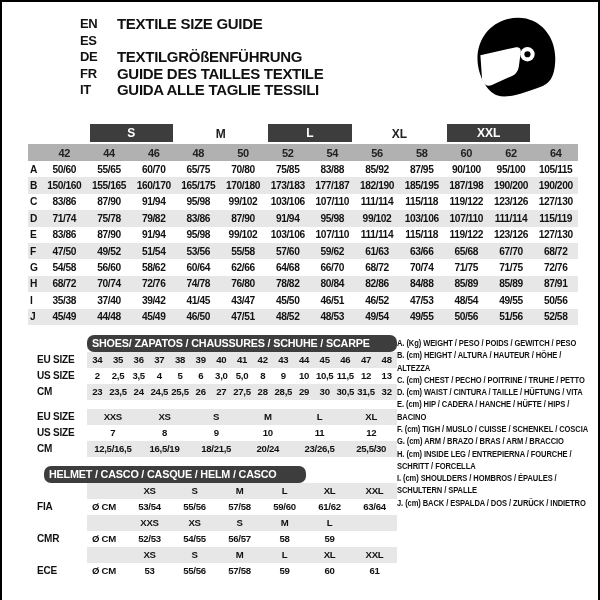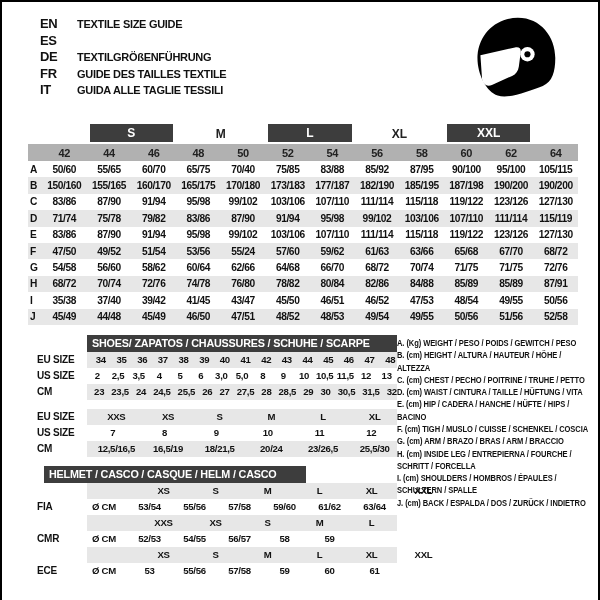--- a/index.html
+++ b/index.html
@@ -3,51 +3,51 @@
 <meta charset="utf-8">
 <style>
   html,body{margin:0;padding:0;background:#fff;}
   .page{
     position:relative;width:600px;height:600px;box-sizing:border-box;
     background:#fff;border:2px solid #000;border-bottom:none;
     font-family:"Liberation Sans",sans-serif;color:#111;overflow:hidden;
   }
   
   .top{display:flex;justify-content:space-between;align-items:flex-start;
-       padding:10px 36px 0 38px;height:108px;box-sizing:border-box;}
+       padding:10px 36px 0 58px;height:108px;box-sizing:border-box;margin-left:20px;}
   .langs{padding-top:4px;}
   .lang-row{display:flex;line-height:16.5px;}
   .lang-code{width:37px;font-size:13px;font-weight:700;letter-spacing:-0.3px;}
-  .lang-text{font-size:11px;font-weight:700;letter-spacing:-0.3px;white-space:nowrap;}
+  .lang-text{font-size:15px;font-weight:700;letter-spacing:-0.3px;white-space:nowrap;}
   .helmet-wrap{width:96px;height:96px;}
   
   .mtable{margin:14px 0 0 26px;width:550px;}
   .mrow{display:grid;grid-template-columns:14px repeat(12,1fr);align-items:center;height:16.4px;}
   .mrow.gray{background:#e7e7e7;}
   .mcell{text-align:center;font-size:10.2px;font-weight:700;letter-spacing:-0.4px;white-space:nowrap;}
   .mlabel{font-size:10.2px;font-weight:700;padding-left:2px;}
   .grouprow{height:20px;align-items:stretch;}
   .span2{grid-column:span 2;}
   .sbox{background:#3d3d3d;color:#fff;display:flex;align-items:center;justify-content:center;
         height:18px;margin:0 3px;font-size:12px;font-weight:700;}
   .splain{display:flex;align-items:center;justify-content:center;font-size:12px;font-weight:700;color:#222;}
   .numrow{height:17px;background:#b1b1b1;}
   .numrow .mcell{font-size:11px;color:#222;}
   
   .lower{display:flex;margin-top:10px;}
   .left-col{padding-left:30px;width:365px;}
   .sub{width:365px;margin-bottom:9px;}
   .bar{margin-left:55px;height:17px;background:#3d3d3d;color:#fff;font-size:10.8px;font-weight:700;
-       display:flex;align-items:center;padding-left:5px;box-sizing:border-box;letter-spacing:-0.2px;white-space:nowrap;}
+       display:flex;align-items:center;padding-left:5px;box-sizing:border-box;letter-spacing:-0.2px;white-space:nowrap;border-radius:7px;}
   .helmet-t .bar{width:262px;margin-left:12px;}
   .srow{display:grid;align-items:center;height:16px;}
   .shoes-t .srow{grid-template-columns:55px repeat(15,1fr);}
   .gloves-t .srow{grid-template-columns:55px repeat(6,1fr);}
   .helmet-t .srow{grid-template-columns:55px 40px repeat(6,45px);}
-  .srow.gray{background:#e7e7e7;gap:7px;}
+  .srow.gray{background:#e7e7e7;}
   .rlabel{font-size:10px;font-weight:700;padding-left:5px;height:100%;display:flex;align-items:center;box-sizing:border-box;letter-spacing:-0.2px;white-space:nowrap;}
   .srow.gray .rlabel{background:#fff;}
   .scell{text-align:center;font-size:9.6px;font-weight:700;letter-spacing:-0.3px;white-space:nowrap;}
   .unit{text-align:left;padding-left:5px;}
   
   .legend-outer{width:200px;padding-top:2px;}
   .legend-inner{width:234px;transform:scaleX(0.838);transform-origin:left top;}
   .legend-line{font-size:9px;font-weight:700;line-height:12.3px;letter-spacing:-0.1px;color:#111;}
 </style>
 </head>
@@ -112,21 +112,21 @@
         <div class="mcell">62</div>
         <div class="mcell">64</div>
       </div>
     <div id="mainRows">
         <div class="mrow">
           <div class="mlabel">A</div>
           <div class="mcell">50/60</div>
           <div class="mcell">55/65</div>
           <div class="mcell">60/70</div>
           <div class="mcell">65/75</div>
-          <div class="mcell">70/40</div>
+          <div class="mcell">70/80</div>
           <div class="mcell">75/85</div>
           <div class="mcell">83/88</div>
           <div class="mcell">85/92</div>
           <div class="mcell">87/95</div>
           <div class="mcell">90/100</div>
           <div class="mcell">95/100</div>
           <div class="mcell">105/115</div>
         </div>
         <div class="mrow gray">
           <div class="mlabel">B</div>
@@ -187,21 +187,21 @@
           <div class="mcell">119/122</div>
           <div class="mcell">123/126</div>
           <div class="mcell">127/130</div>
         </div>
         <div class="mrow gray">
           <div class="mlabel">F</div>
           <div class="mcell">47/50</div>
           <div class="mcell">49/52</div>
           <div class="mcell">51/54</div>
           <div class="mcell">53/56</div>
-          <div class="mcell">55/24</div>
+          <div class="mcell">55/58</div>
           <div class="mcell">57/60</div>
           <div class="mcell">59/62</div>
           <div class="mcell">61/63</div>
           <div class="mcell">63/66</div>
           <div class="mcell">65/68</div>
           <div class="mcell">67/70</div>
           <div class="mcell">68/72</div>
         </div>
         <div class="mrow">
           <div class="mlabel">G</div>

